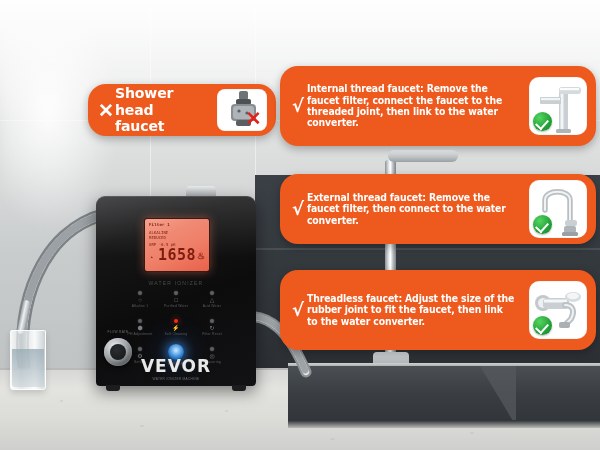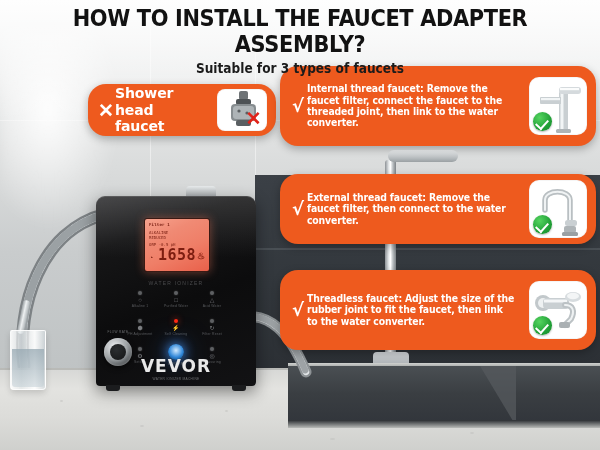--- a/index.html
+++ b/index.html
@@ -328,24 +328,20 @@
 
     <div class="brand">
       <div class="brand-name">VEVOR</div>
       <div class="brand-sub">WATER IONIZER MACHINE</div>
     </div>
 
     <div class="foot" style="left:10px"></div>
     <div class="foot" style="right:10px"></div>
   </div>
 
-  <div class="title-wrap">
-    <div class="title">HOW TO INSTALL THE FAUCET ADAPTER ASSEMBLY?</div>
-    <div class="subtitle">Suitable for 3 types of faucets</div>
-  </div>
 
   <div class="callout c-shower">
     <div class="mark mark-x">✕</div>
     <div class="ctext big">Shower head faucet</div>
     <div class="thumb">
       <svg viewBox="0 0 50 42" width="50" height="42">
         <rect x="22" y="2" width="9" height="9" rx="2" fill="#6e7376"></rect>
         <rect x="19" y="10" width="15" height="6" rx="2" fill="#4d5255"></rect>
         <rect x="14" y="15" width="25" height="17" rx="4" fill="#878d90"></rect>
         <rect x="16" y="17" width="21" height="13" rx="3" fill="#aeb4b7"></rect>

